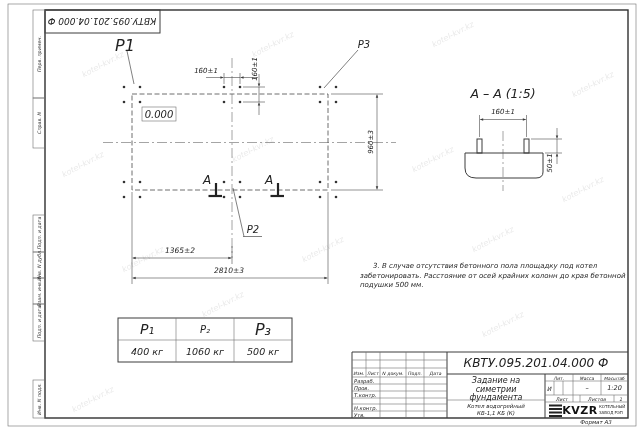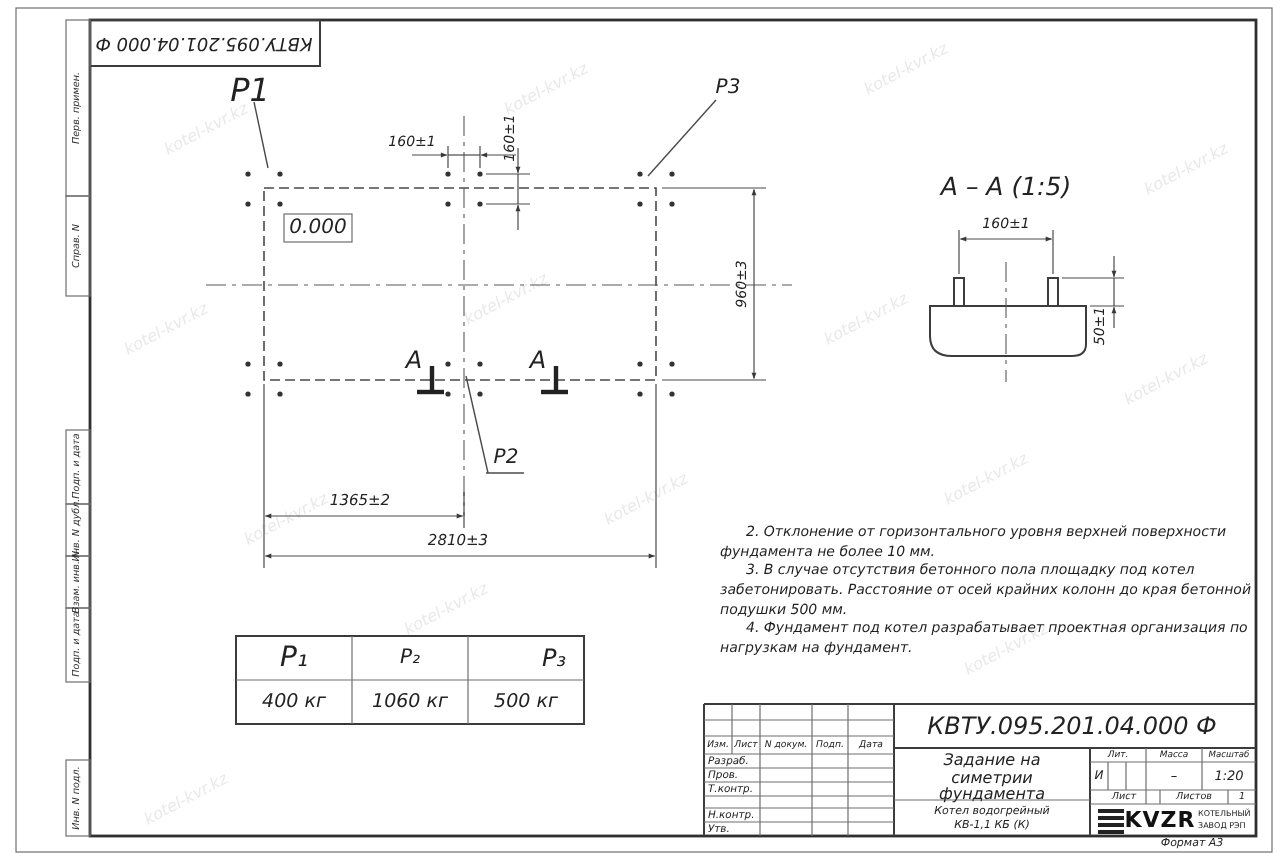--- a/index.html
+++ b/index.html
@@ -217,29 +217,27 @@
   <div class="t r90" style="left:371px;top:142px;font-size:7px">960±3</div>
   <div class="t c" style="left:180px;top:250px;font-size:7.5px">1365±2</div>
   <div class="t c" style="left:229px;top:270px;font-size:7.5px">2810±3</div>
 
   <div class="t c" style="left:503px;top:93px;font-size:12.5px">А – А (1:5)</div>
   <div class="t c" style="left:503px;top:112px;font-size:7px">160±1</div>
   <div class="t r90" style="left:550px;top:163px;font-size:7px">50±1</div>
 
   <div class="t c" style="left:147px;top:329px;font-size:14px">P₁</div>
   <div class="t c" style="left:205px;top:329px;font-size:10px">P₂</div>
-  <div class="t c" style="left:277px;top:329px;font-size:12px">P₃</div>
+  <div class="t c" style="left:263px;top:329px;font-size:16px">P₃</div>
   <div class="t c" style="left:147px;top:351px;font-size:9.5px">400 кг</div>
   <div class="t c" style="left:205px;top:351px;font-size:9.5px">1060 кг</div>
   <div class="t c" style="left:263px;top:351px;font-size:9.5px">500 кг</div>
 
   <div id="notes">
-    <div class="note">2. Отклонение от горизонтального уровня верхней поверхности фундамента не более 10 мм.</div>
     <div class="note">3. В случае отсутствия бетонного пола площадку под котел забетонировать. Расстояние от осей крайних колонн до края бетонной подушки 500 мм.</div>
-    <div class="note">4. Фундамент под котел разрабатывает проектная организация по нагрузкам на фундамент.</div>
   </div>
 
   <div class="t c" style="left:536px;top:363px;font-size:12px">КВТУ.095.201.04.000 Ф</div>
   <div class="t c" style="left:359px;top:372.5px;font-size:4.6px">Изм.</div>
   <div class="t c" style="left:373px;top:372.5px;font-size:4.6px">Лист</div>
   <div class="t c" style="left:393px;top:372.5px;font-size:4.6px">N докум.</div>
   <div class="t c" style="left:415px;top:372.5px;font-size:4.6px">Подп.</div>
   <div class="t c" style="left:435.5px;top:372.5px;font-size:4.6px">Дата</div>
   <div class="t" style="left:354px;top:377.5px;font-size:5.2px">Разраб.</div>
   <div class="t" style="left:354px;top:384.5px;font-size:5.2px">Пров.</div>

